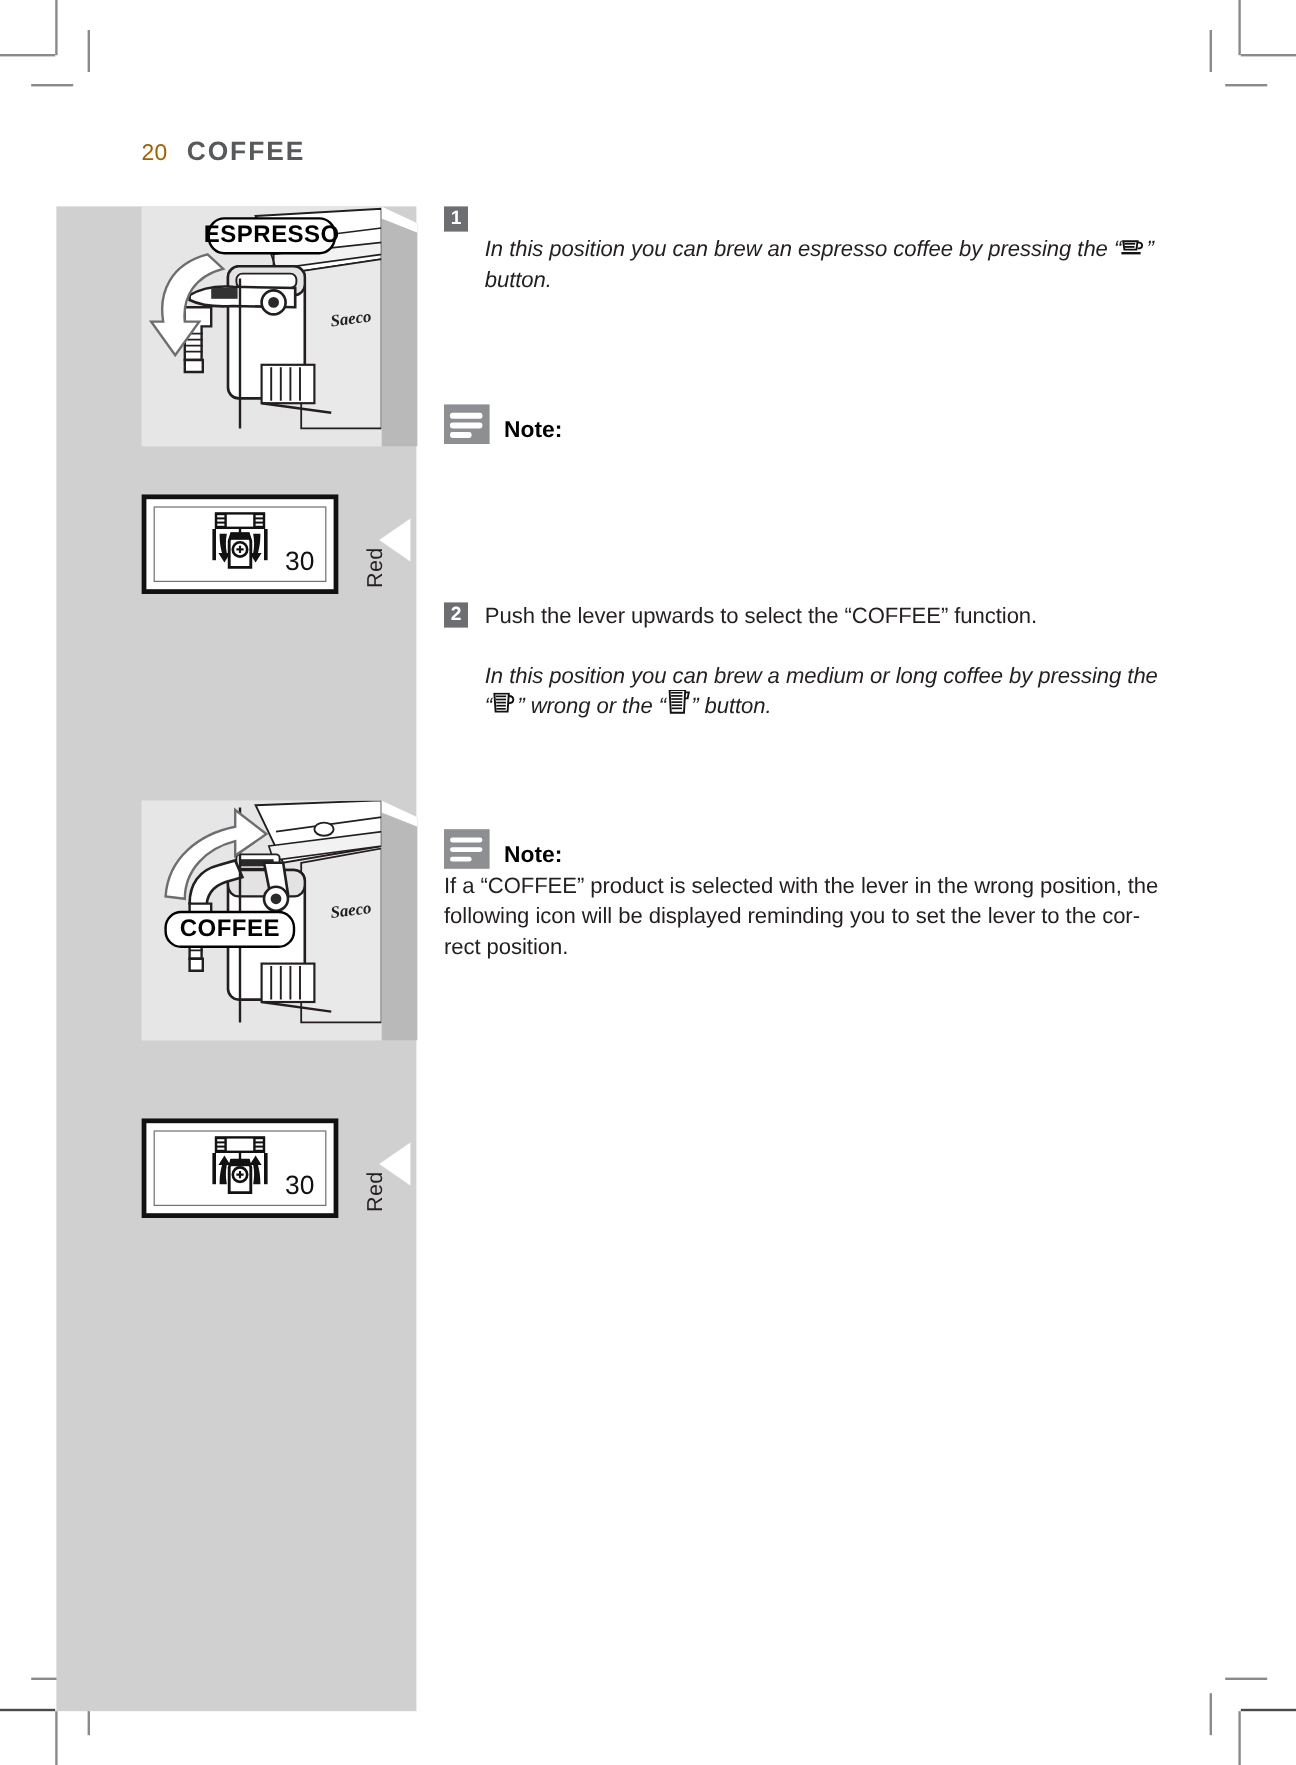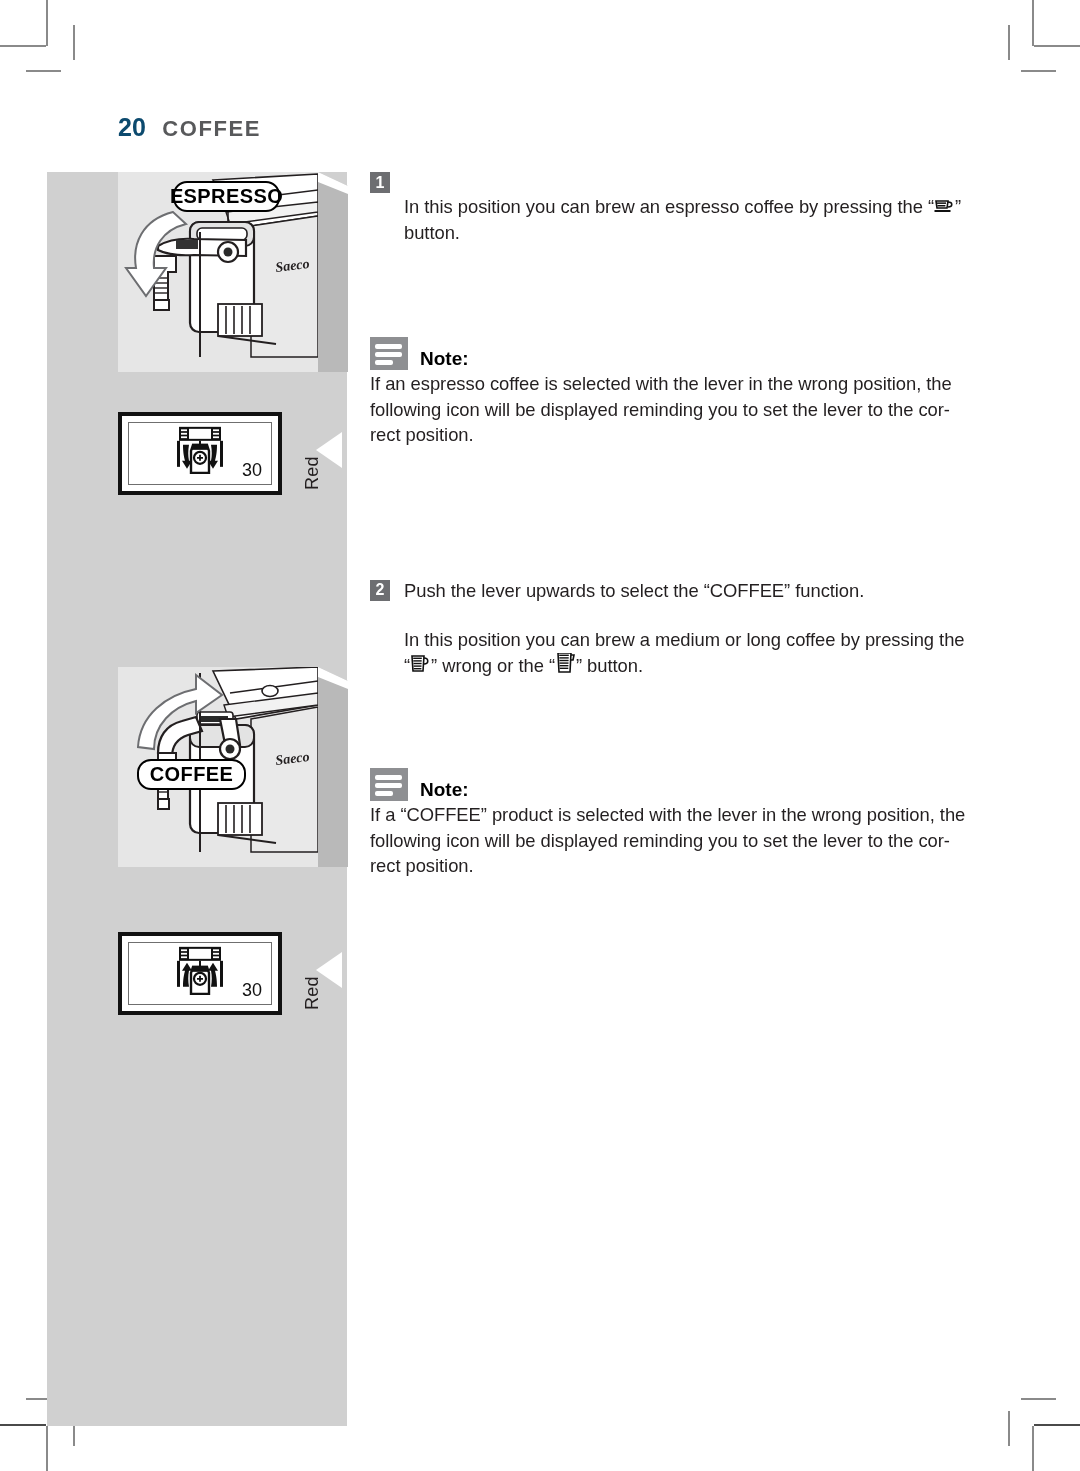--- a/index.html
+++ b/index.html
@@ -34,24 +34,23 @@
   
   #page-header {
     position: absolute;
     left: 118px;
     top: 113px;
     display: flex;
     align-items: baseline;
     gap: 16px;
   }
   #page-header .pg-num {
-    font-size: 25px;
-    color: #0c4a6e;
+    font-size: 19px;
+    color: #a16207;
     letter-spacing: .2px;
-    font-weight: bold;
   }
   #page-header .pg-title {
     font-size: 22px;
     font-weight: bold;
     color: #58595b;
     letter-spacing: 1.6px;
   }
 
   
   .illus {
@@ -94,21 +93,21 @@
   .screen-inner {
     position: absolute;
     left: 6px; top: 6px; right: 6px; bottom: 6px;
     border: 1.5px solid #6f6f6f;
     box-sizing: border-box;
   }
   .screen-num {
     position: absolute;
     right: 9px;
     bottom: 3px;
-    font-size: 18px;
+    font-size: 22px;
     color: #111;
     font-family: "Liberation Sans", sans-serif;
   }
   .screen-glyph {
     position: absolute;
     left: 50%;
     top: 50%;
     transform: translate(-50%, -54%);
   }
 
@@ -154,21 +153,21 @@
     width: 20px;
     height: 21px;
     background: #6d6e71;
     color: #fff;
     font-size: 16px;
     font-weight: bold;
     display: flex;
     align-items: center;
     justify-content: center;
   }
-  .indent { padding-left: 34px; }
+  .indent { padding-left: 34px; font-style: italic; }
 
   .note-head {
     display: flex;
     align-items: flex-end;
     gap: 12px;
     margin-bottom: 1px;
   }
   .note-icon {
     width: 38px;
     height: 33px;
@@ -422,21 +421,20 @@
 
   <div>
     <div class="note-head">
       <span class="note-icon">
         <i class="l1"></i>
           <i class="l2"></i>
           <i class="l3"></i>
       </span>
       <span class="note-title">Note:</span>
     </div>
-    <p class="para" style="margin:0;">If an espresso coffee is selected with the lever in the wrong position, the following icon will be displayed reminding you to set the lever to the cor-rect position.</p>
   </div>
 
   <div class="para step" style="margin:130px 0 24px 0;">
     <span class="step-num">2</span>
     <span>Push the lever upwards to select the “COFFEE” function.</span>
   </div>
 
   <p class="para indent" style="margin:0 0 90px 0;">
     <span>In this position you can brew a medium or long coffee by pressing the “</span><svg class="cup" width="21" height="20" viewBox="0 0 21 20">
         <path d="M2 1 L14 1 L13 16 L3 16 Z" fill="#fff" stroke="#111" stroke-width="1.6"></path>

